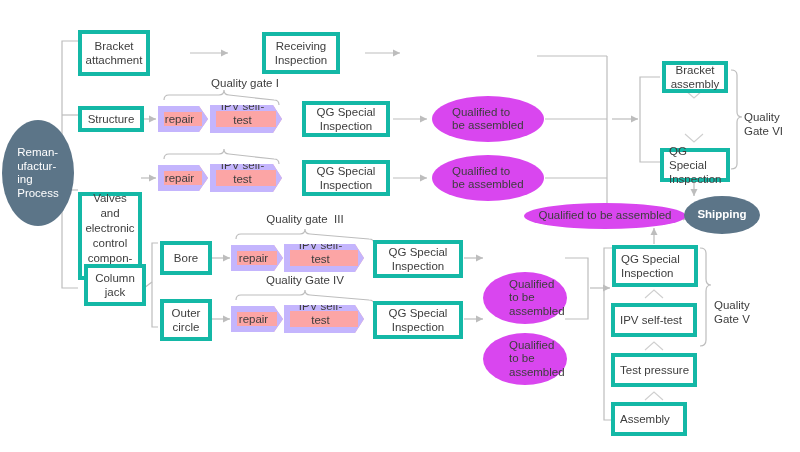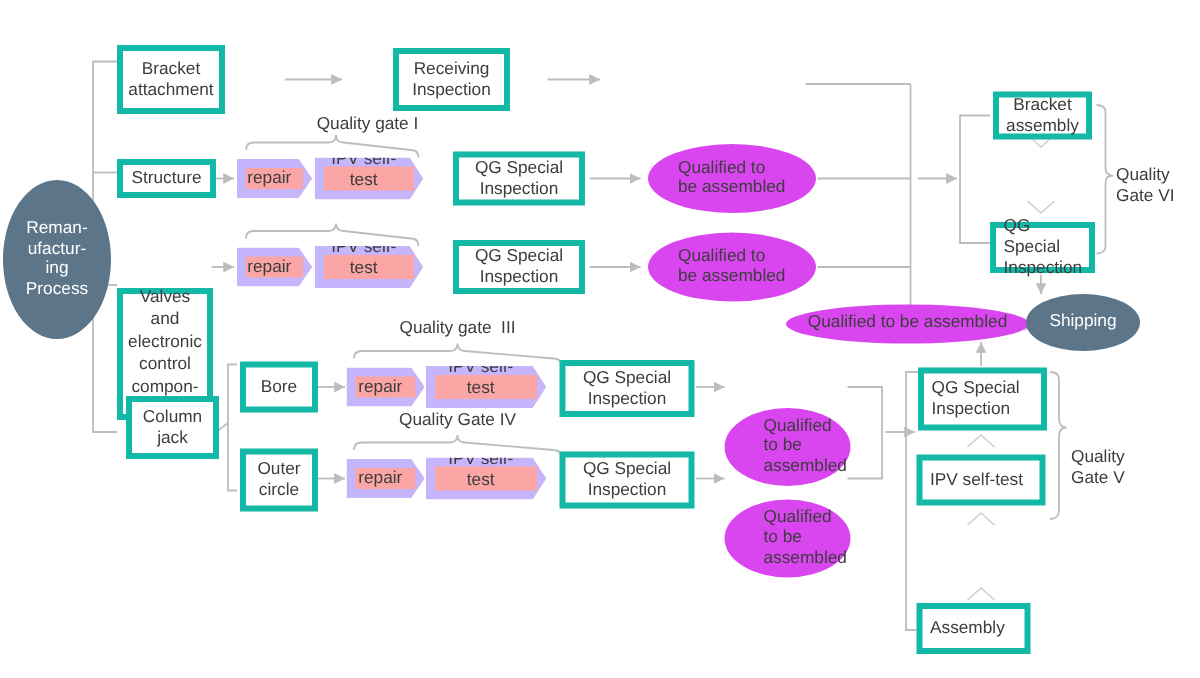--- a/index.html
+++ b/index.html
@@ -49,21 +49,20 @@
     padding-right:7px;
   }
   
   .ell{
     position:absolute;
     box-sizing:border-box;
     border-radius:50%;
     display:flex;
     align-items:center;
     justify-content:center;
-    text-align:center;
     font-size:11.5px;
     line-height:13.5px;
   }
   .ell.gray{background:#d946ef;color:#3d3d3d;}
   .ell.gray.lt{justify-content:flex-start;text-align:left;padding-left:20px;}
   .ell.gray.lt2{justify-content:flex-start;text-align:left;padding-left:26px;margin-top:40px;}
   .ell.slate{background:#5c7588;color:#ffffff;}
   
   .lbl{
     position:absolute;
@@ -280,30 +279,33 @@
   <div class="box left" style="left:660px;top:148px;width:70px;height:34px;">
     <span style="white-space:pre-line;">QG Special
 Inspection</span>
   </div>
   <div class="lbl" style="left:744px;top:110px;width:60px;white-space:pre-line;">Quality
 Gate VI</div>
 
   <div class="ell gray" style="left:524px;top:203px;width:162px;height:26px;">
     <span>Qualified to be assembled</span>
   </div>
-  <div class="ell slate" style="left:684px;top:196px;width:76px;height:38px;">
+  <div class="ell slate" style="left:684px;top:196px;width:76px;height:38px;font-weight:bold;">
     <span>Shipping</span>
   </div>
 
   <div class="box left" style="left:612px;top:245px;width:86px;height:42px;">
     <span style="white-space:pre-line;">QG Special
 Inspection</span>
   </div>
   <div class="box left" style="left:611px;top:303px;width:86px;height:34px;">
     <span>IPV self-test</span>
+  </div>
+  <div class="box left" style="left:611px;top:353px;width:86px;height:34px;">
+    <span>Test pressure</span>
   </div>
   <div class="box left" style="left:611px;top:402px;width:76px;height:34px;">
     <span>Assembly</span>
   </div>
   <div class="lbl" style="left:714px;top:298px;width:60px;white-space:pre-line;">Quality
 Gate V</div>
 
 </div>
 
 </body></html>

